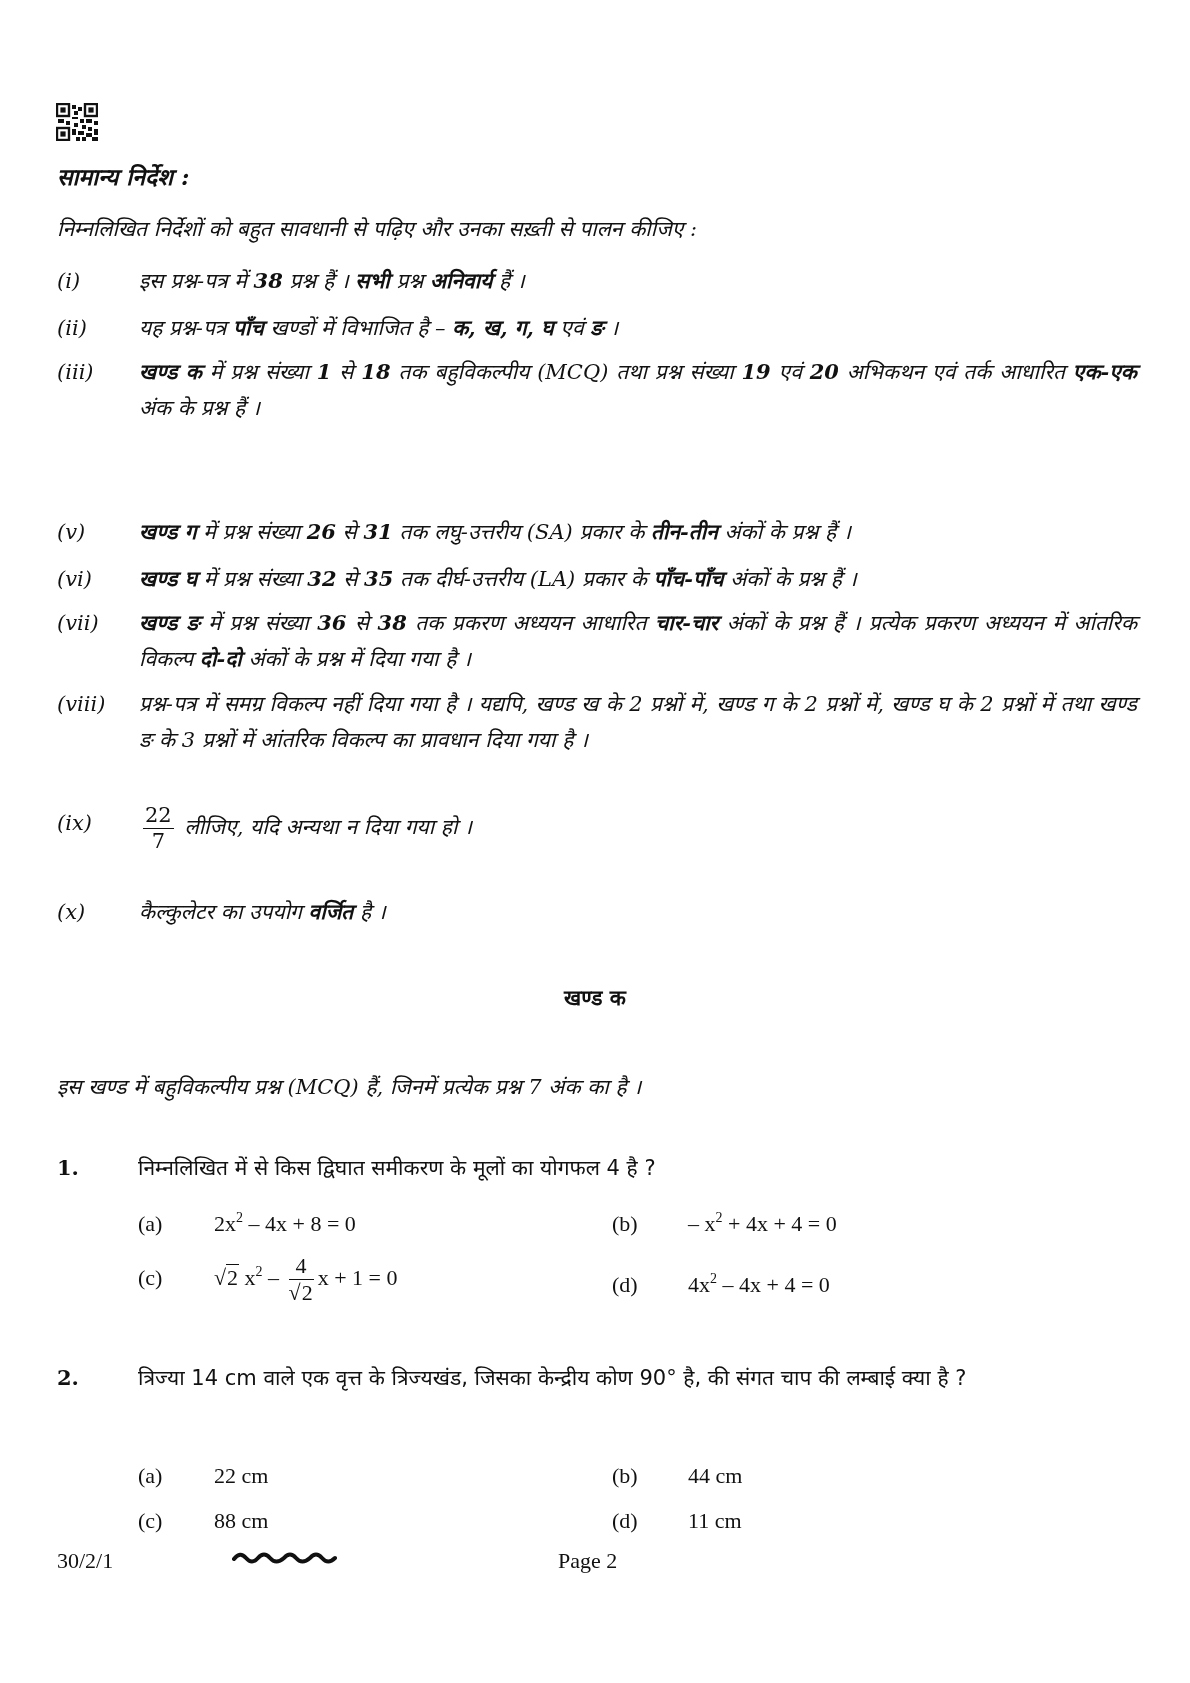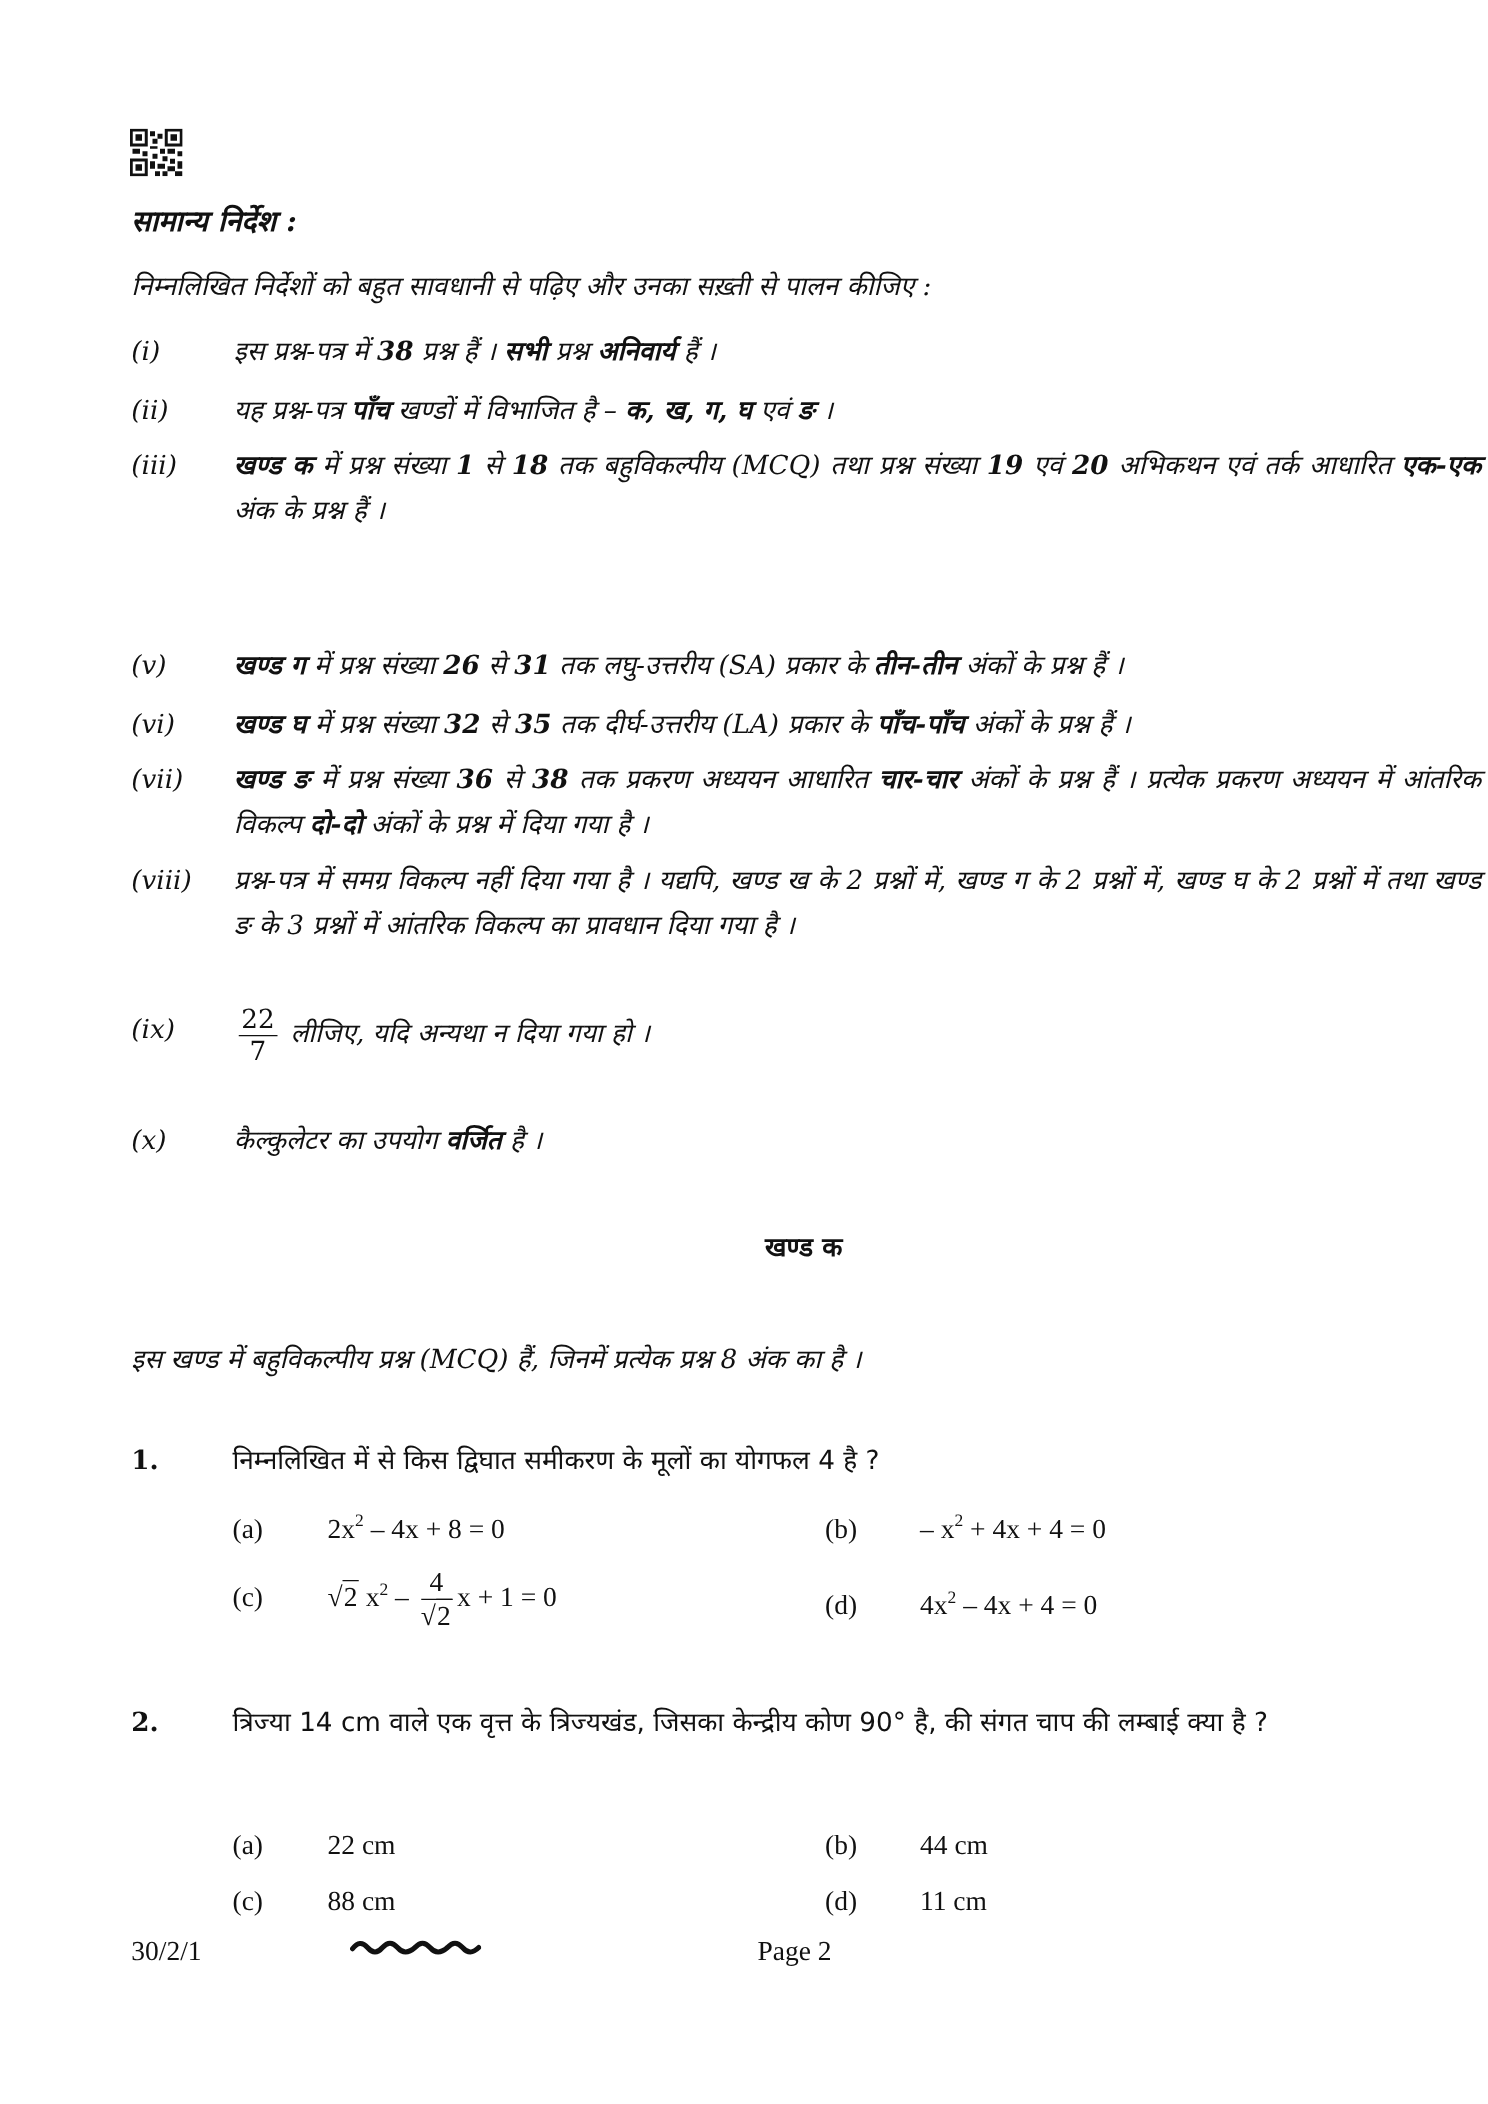--- a/index.html
+++ b/index.html
@@ -3,21 +3,21 @@
   <meta charset="utf-8">
   <style>
     * { margin: 0; padding: 0; box-sizing: border-box; }
     html, body { width: 1190px; height: 1683px; background: #ffffff; }
     body {
       position: relative;
       font-family: "DejaVu Serif", "Liberation Serif", serif;
       color: #111111;
       overflow: hidden;
     }
-    .page { position: absolute; left: 0; top: 0; width: 1036px; height: 1683px; margin-left: 48px; }
+    .page { position: absolute; left: 0; top: 0; width: 1036px; height: 1683px; }
 
     .qr {
       position: absolute; left: 56px; top: 103px; width: 42px; height: 38px;
     }
     .title {
       position: absolute; left: 57px; top: 160px;
       font-size: 23px; font-style: italic; font-weight: bold;
     }
     .intro {
       position: absolute; left: 57px; top: 214px;
@@ -176,21 +176,21 @@
   </div>
 
   <div class="instr" style="top:894px;">
     <span class="num">(x)</span>
     <span class="txt">
       <span>कैल्कुलेटर का उपयोग </span><span class="b">वर्जित</span><span> है ।</span>
     </span>
   </div>
 
   <div class="section-title">खण्ड क</div>
-  <div class="section-note">इस खण्ड में बहुविकल्पीय प्रश्न (MCQ) हैं, जिनमें प्रत्येक प्रश्न 8 अंक का है ।</div>
+  <div class="section-note">इस खण्ड में बहुविकल्पीय प्रश्न (MCQ) हैं, जिनमें प्रत्येक प्रश्न 7 अंक का है ।</div>
 
   <div class="q" style="top:1150px;">
     <span class="qnum">1.</span>
     <span class="qtxt">निम्नलिखित में से किस द्विघात समीकरण के मूलों का योगफल 4 है ?</span>
   </div>
   <div class="opt" style="left:138px; top:1210px;">
     <span class="lbl">(a)</span><span>2x<sup>2</sup> – 4x + 8 = 0</span>
   </div>
   <div class="opt" style="left:612px; top:1210px;">
     <span class="lbl">(b)</span><span>– x<sup>2</sup> + 4x + 4 = 0</span>

